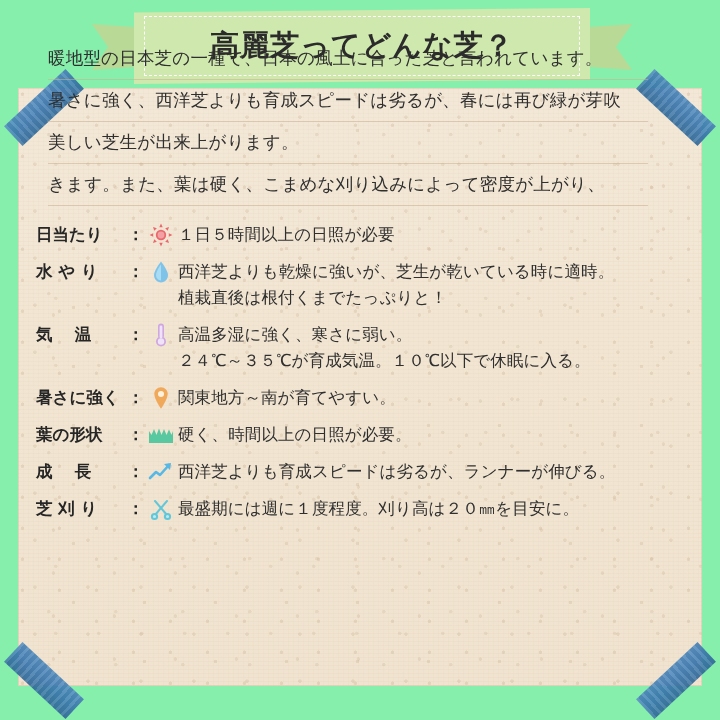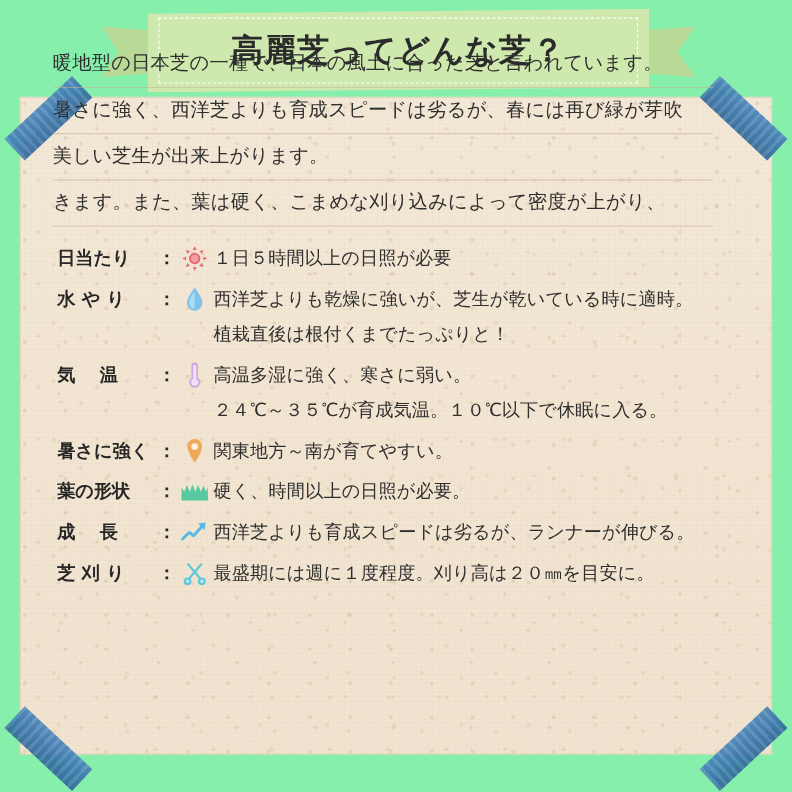--- a/index.html
+++ b/index.html
@@ -156,21 +156,20 @@
   .spec-label {
     width: 108px;
     flex: 0 0 108px;
     font-size: 16.5px;
     font-weight: bold;
     color: #262626;
     font-family: "DejaVu Sans", sans-serif;
     text-align: left;
     white-space: nowrap;
     line-height: 26px;
-    margin-left: 16px;
   }
   .spec-label.spread {
     display: flex;
     justify-content: space-between;
   }
   .spec-label.spread .colon { margin-left: 2px; }
   .spec-icon {
     flex: 0 0 34px;
     width: 34px;
     height: 26px;
@@ -181,21 +180,20 @@
   .spec-text {
     flex: 1;
     font-size: 16.5px;
     line-height: 26px;
     color: #2f2f2f;
     font-family: Liberation Serif, serif;
     letter-spacing: 0.1px;
   }
   .spec-text .sub {
     display: block;
-    margin-top: 6px;
   }
 </style>
 </head>
 <body>
 
 <div id="page">
 
   <div class="paper">
     <div class="paper-noise"></div>
   </div>

